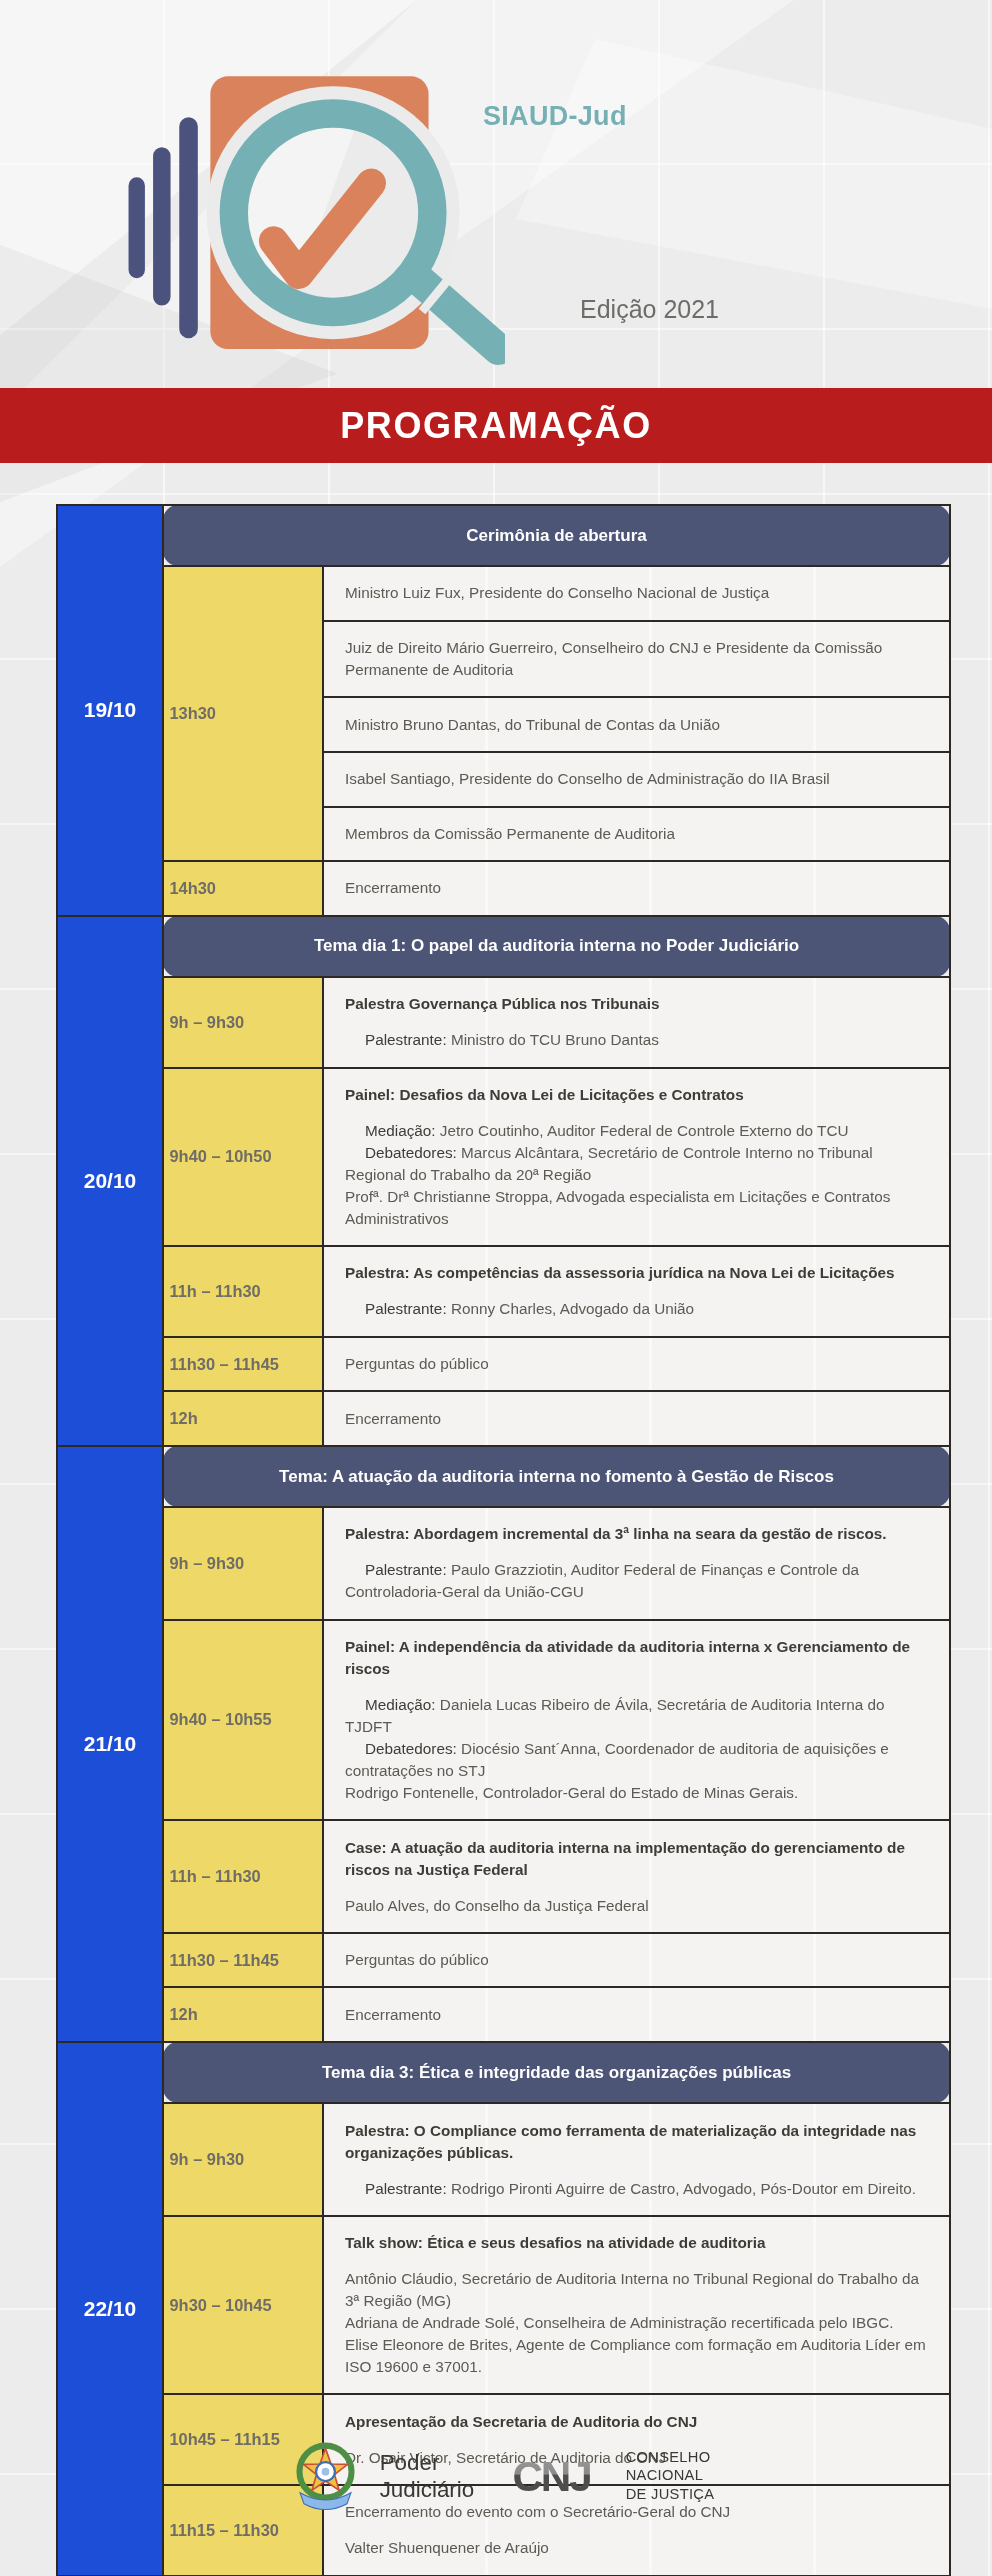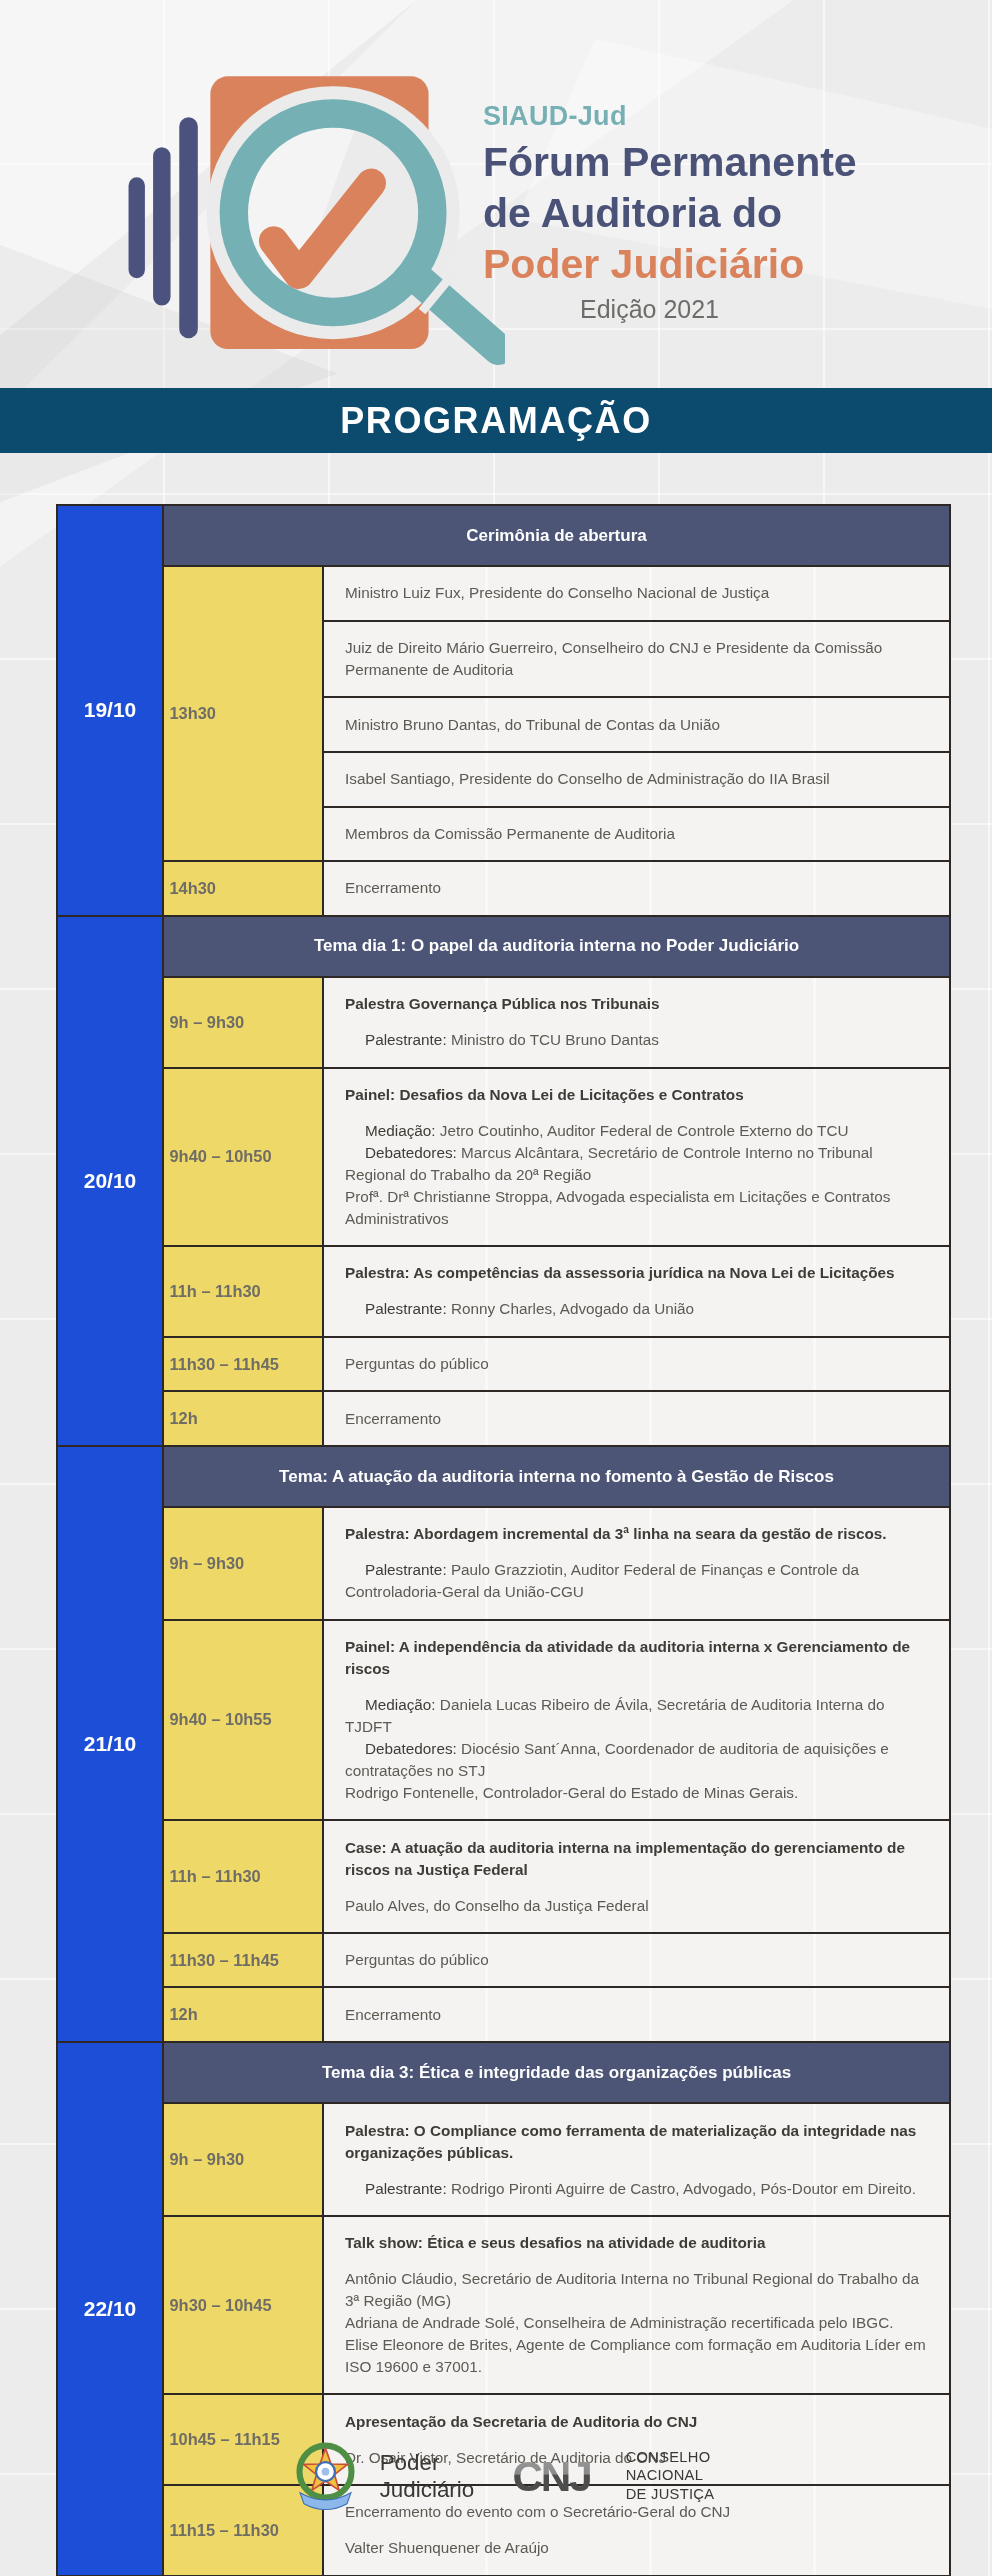--- a/index.html
+++ b/index.html
@@ -18,29 +18,29 @@
   .wash4{background:rgba(255,255,255,.35);clip-path:polygon(60% 1.5%,100% 5%,100% 12%,52% 8.5%);}
 
   
   .logo-mark{position:absolute;left:123px;top:30px;width:382px;height:360px;}
   .hero-brand{position:absolute;left:483px;top:101px;font-size:27px;font-weight:800;color:#76b0b4;letter-spacing:0.3px;}
   .hero-title{position:absolute;left:483px;top:137px;font-size:41px;line-height:51px;font-weight:800;color:#4b5278;}
   .hero-title .accent{color:#d9825b;}
   .hero-edition{position:absolute;left:580px;top:295px;font-size:25px;color:#6e6c68;}
 
   
-  .band{position:absolute;left:0;top:388px;width:100%;height:65px;background:#0c4a6e;
+  .band{position:absolute;left:0;top:388px;width:100%;height:75px;background:#b91c1c;
     display:flex;align-items:center;justify-content:center;}
   .band span{color:#fff;font-size:36px;font-weight:800;letter-spacing:1.6px;}
 
   
   table.schedule{position:absolute;left:56px;top:504px;width:893px;border-collapse:collapse;table-layout:fixed;}
   table.schedule td{border:2.7px solid #2d2823;vertical-align:middle;}
   td.date-cell{background:#1d4ed8;color:#fff;font-size:21px;font-weight:bold;text-align:center;}
-  td.section-cell{background:#4d5577;color:#fff;font-size:17px;font-weight:bold;text-align:center;padding:19.6px 22px;}
+  td.section-cell{background:#4d5577;color:#fff;font-size:17px;font-weight:bold;text-align:center;padding:19.6px 22px;border-radius:15px;}
   td.time-cell{background:#eed968;color:#6f6d66;font-size:16.4px;padding:11px 5.5px;font-weight:bold;}
   td.content-cell{background:#f4f3f1;padding:15.3px 21px;color:#5d5a54;font-size:15.3px;line-height:22px;
     background-image:repeating-linear-gradient(to right, transparent 0 161px, rgba(255,255,255,.5) 161px 164px);border-radius:6px;}
   .para{margin:0;}
   .para.gap{margin-bottom:14px;}
   .para.strong{font-weight:bold;color:#3f3c37;}
   .para b{font-weight:normal;color:#3f3c37;margin-left:20px;}
 
   
   .footer{position:absolute;left:0;top:2434px;width:100%;display:flex;justify-content:center;align-items:center;gap:21px;margin-left:7px;}
@@ -67,25 +67,20 @@
         <circle cx="385" cy="335" r="158"></circle>
       </clipPath>
     <rect x="180" y="90" width="190" height="520" fill="rgba(255,255,255,0.45)" transform="rotate(20 385 335)" clip-path="url(#lensClip)"></rect>
     <circle cx="385" cy="335" r="182" fill="none" stroke="#74b0b4" stroke-width="52"></circle>
     <line x1="545" y1="460" x2="688" y2="585" stroke="#74b0b4" stroke-width="58" stroke-linecap="round"></line>
     <line x1="604" y1="448" x2="548" y2="516" stroke="#ebebeb" stroke-width="16"></line>
     <path d="M 276 387 L 322 448 L 455 281" fill="none" stroke="#d9825b" stroke-width="54" stroke-linecap="round" stroke-linejoin="round"></path>
   </svg>
 
   <div class="hero-brand">SIAUD-Jud</div>
-  <div class="hero-title">
-    <div>Fórum Permanente</div>
-    <div>de Auditoria do</div>
-    <div class="accent">Poder Judiciário</div>
-  </div>
   <div class="hero-edition">Edição 2021</div>
 
   <div class="band">
     <span>PROGRAMAÇÃO</span>
   </div>
 
   <table class="schedule">
     <colgroup>
       <col style="width:106px">
         <col style="width:160px">

